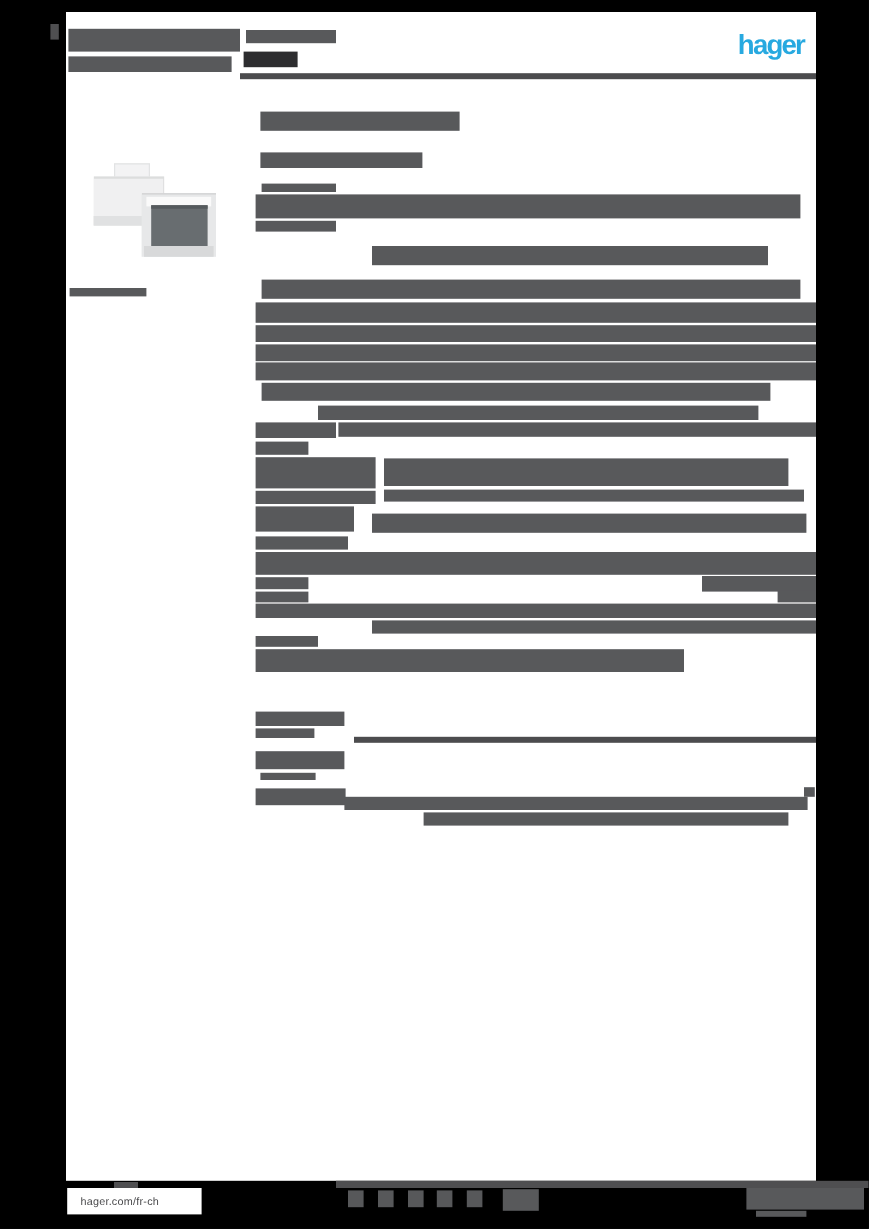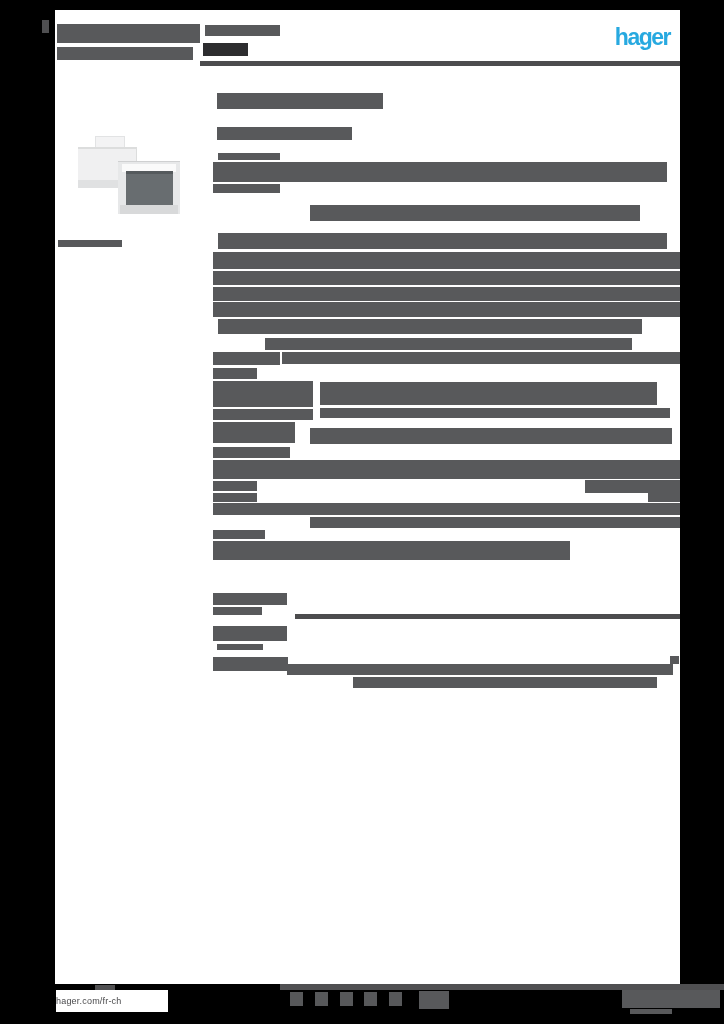--- a/index.html
+++ b/index.html
@@ -17,21 +17,21 @@
   .back-tab{left:25px;top:6px;width:30px;height:17px;background:#f3f3f4;box-shadow:0 0 0 1px #e2e3e4 inset;}
   .back-body{left:8px;top:17px;width:59px;height:41px;background:#f0f0f1;box-shadow:-1px 2px 0 #dcdddd inset,0 -1px 0 #e7e8e8 inset;}
   .back-shade{left:8px;top:50px;width:59px;height:8px;background:#e0e1e2;}
   .front-outer{left:48px;top:31px;width:62px;height:53px;background:#e7e8e9;box-shadow:0 1px 0 #cfd0d1 inset;}
   .front-rim{left:52px;top:34px;width:54px;height:8px;background:#fafafa;}
   .front-inner{left:56px;top:41px;width:47px;height:36px;background:#686d70;box-shadow:0 3px 0 #555a5d inset;}
   .front-base{left:50px;top:75px;width:58px;height:9px;background:#d8d9da;}
   
   .url-box{position:absolute;left:56px;top:990px;width:112px;height:22px;background:#ffffff;
            display:flex;align-items:center;}
-  .url-text{font-size:9px;color:#4a4a4c;padding-left:0;letter-spacing:.2px;filter:blur(.3px);}
+  .url-text{font-size:9px;color:#4a4a4c;padding-left:11px;letter-spacing:.2px;filter:blur(.3px);}
   .social-icons{position:absolute;left:0;top:992px;width:724px;height:14px;}
   .social-icon{position:absolute;top:0;width:13px;height:14px;background:#57585a;}
 </style>
 </head>
 <body>
 
 <div class="canvas">
 
   <div class="page"></div>
 

